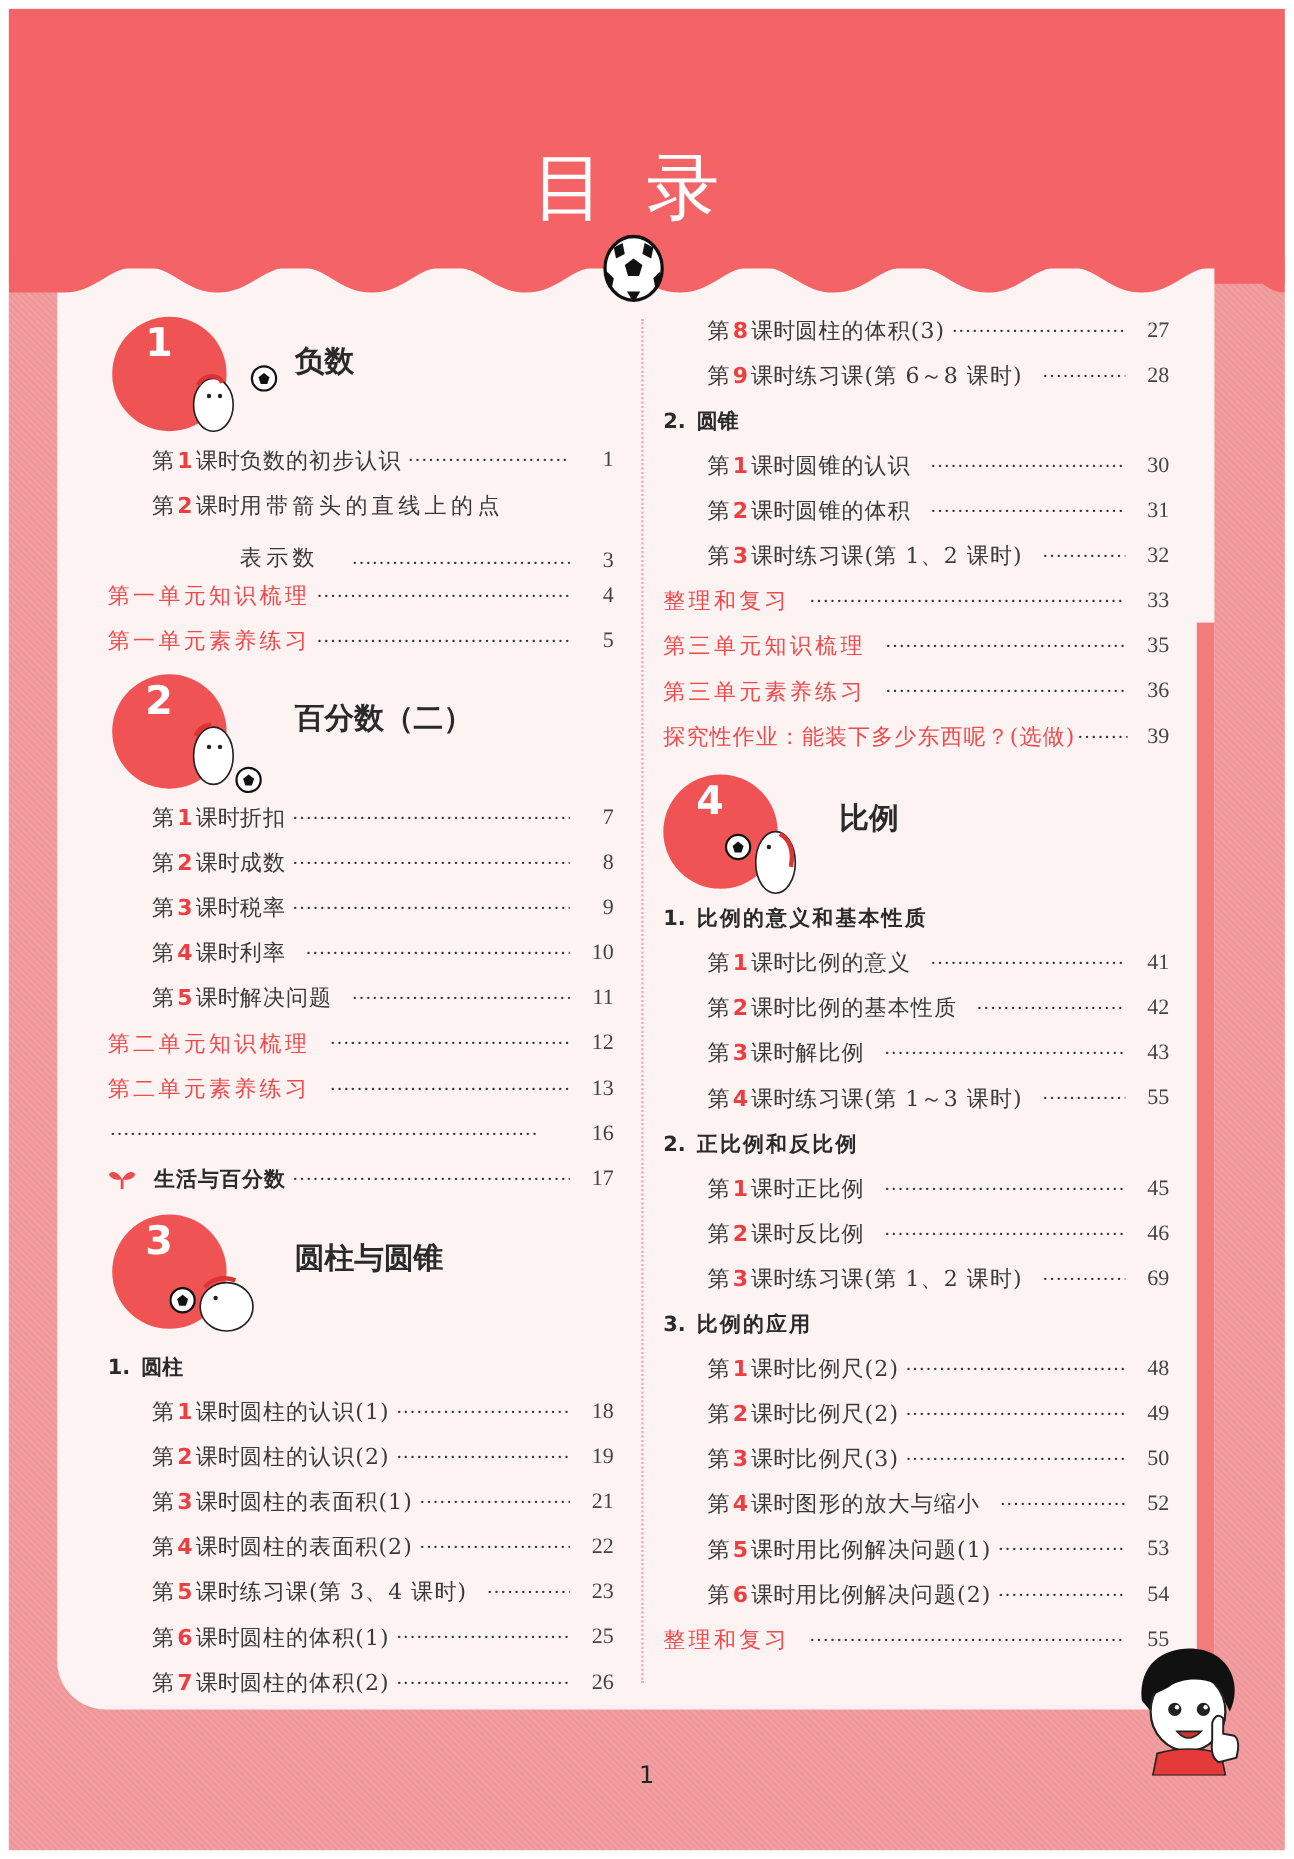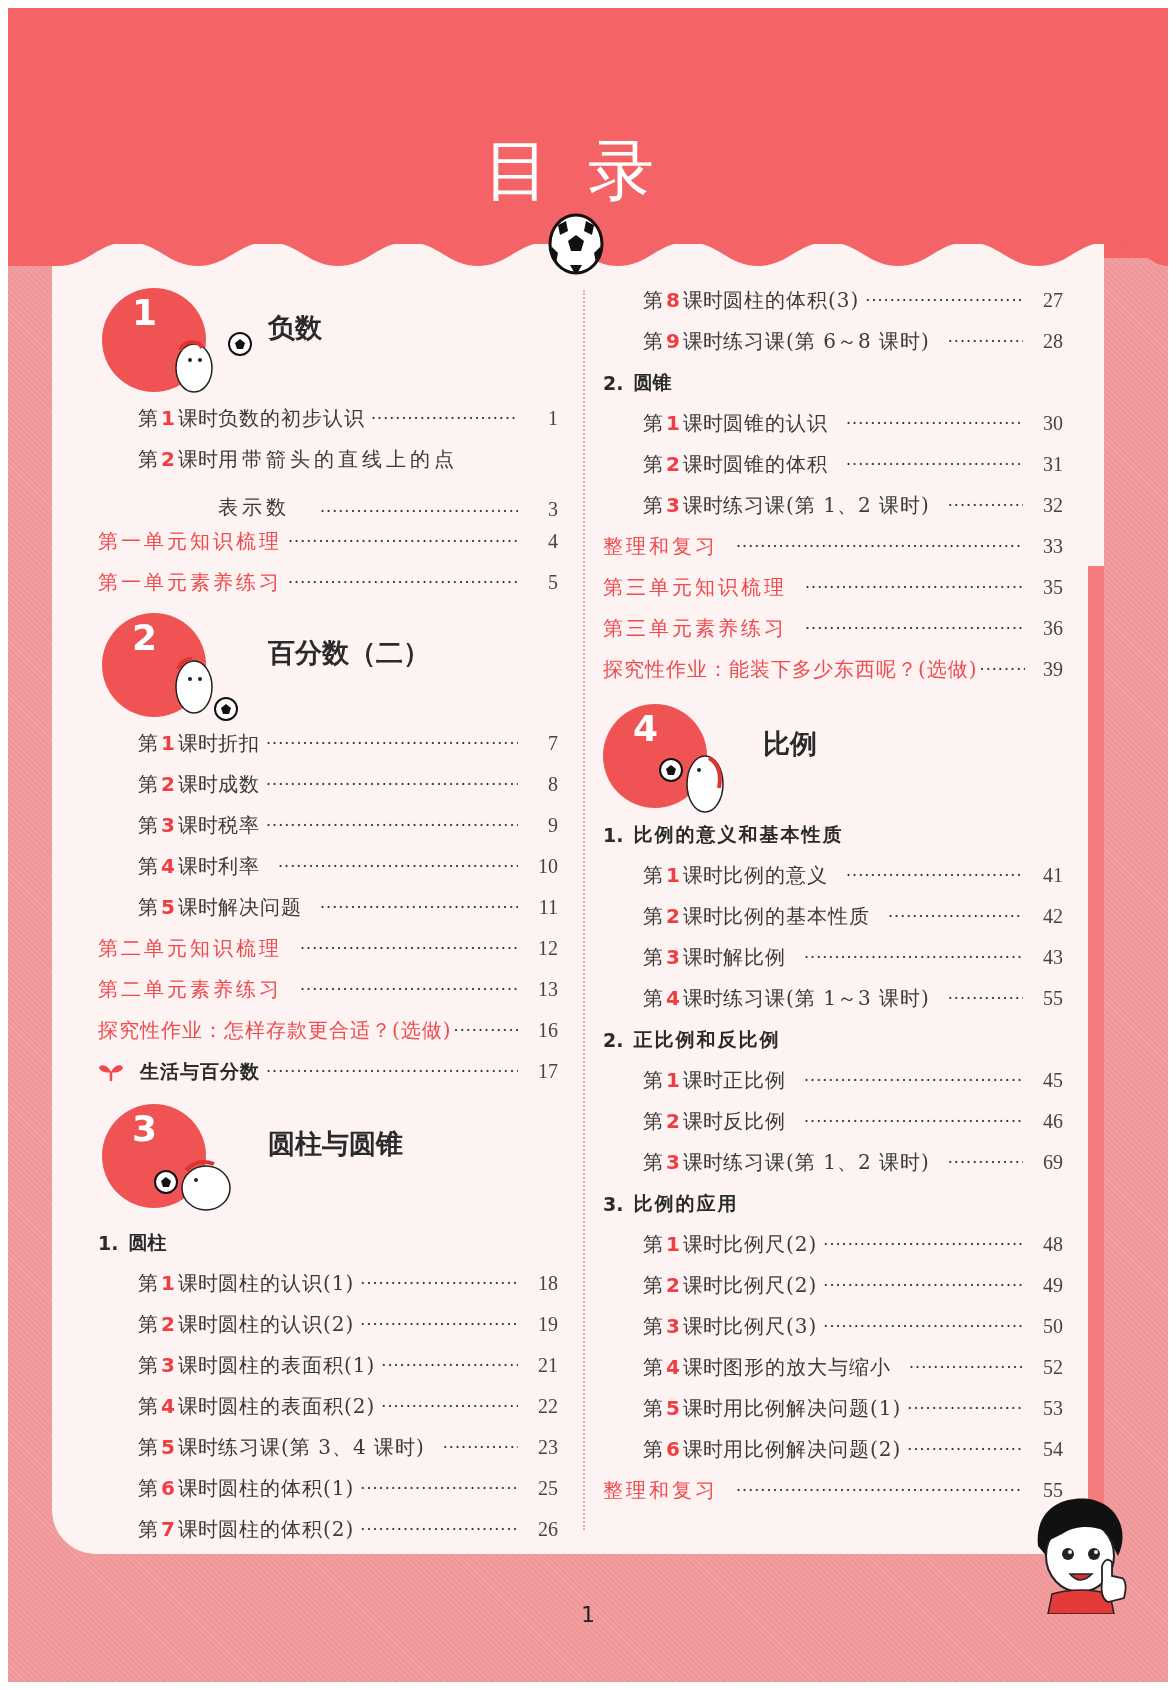--- a/index.html
+++ b/index.html
@@ -172,21 +172,20 @@
       <span class="name">第二单元知识梳理</span>
         <span class="dots" style="margin-left:18px"></span>
         <span class="pg">12</span>
     </div>
     <div class="row red">
       <span class="name">第二单元素养练习</span>
         <span class="dots" style="margin-left:18px"></span>
         <span class="pg">13</span>
     </div>
     <div class="row red">
-      <span class="name" style="letter-spacing:1px">探究性作业：怎样存款更合适？(选做)</span>
         <span class="dots" style="margin:0 4px 0 2px"></span>
         <span class="pg">16</span>
     </div>
     <div class="row life">
       <svg class="sprout" viewBox="0 0 26 22" width="26" height="22">
         <path d="M13,20 L13,11" stroke="#ef4a4c" stroke-width="2.5"></path>
         <path d="M13,11 C9,3 2,3 1,7 C4,12 10,12 13,11 Z" fill="#ef4a4c"></path>
         <path d="M13,11 C17,3 24,3 25,7 C22,12 16,12 13,11 Z" fill="#ef4a4c"></path>
       </svg>
       <span class="name">生活与百分数</span>

